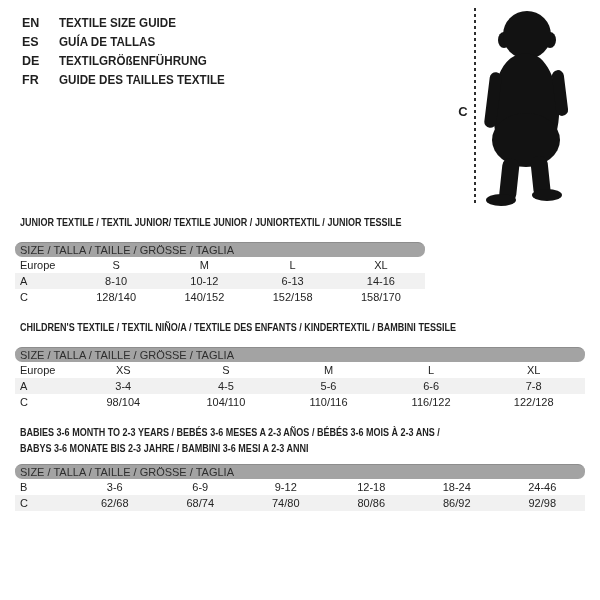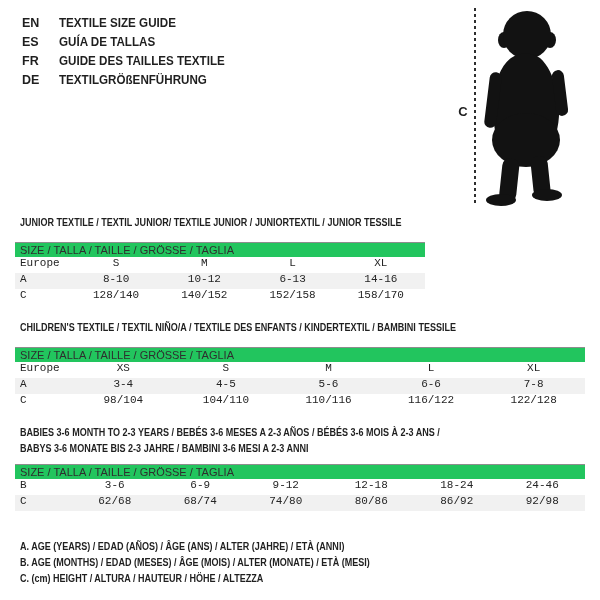--- a/index.html
+++ b/index.html
@@ -24,48 +24,48 @@
   .sec-title { position:absolute; left:20px; font-weight:bold; font-size:11px; line-height:13px;
     white-space:nowrap; transform:scaleX(0.82); transform-origin:left top; }
   .legend { position:absolute; left:20px; top:538px; }
   .legend-line { height:16px; font-weight:bold; font-size:11px; line-height:16px;
     white-space:nowrap; transform:scaleX(0.82); transform-origin:left top; }
   
   .size-table { position:absolute; left:15px; font-size:11px; color:#242424; }
   .t1 { top:242px; width:410px; }
   .t2 { top:347px; width:570px; }
   .t3 { top:464px; width:570px; }
-  .size-bar { height:15px; background:#22c55e; border-top:1px solid #8d8d8d; box-sizing:border-box;
-    display:flex; align-items:center; padding-left:5px; color:#2e2e2e; white-space:nowrap; }
-  .trow { display:flex; height:16px; align-items:flex-start;font-family:Liberation Mono, monospace; }
+  .size-bar { height:15px; background:#a3a3a3; border-top:1px solid #8d8d8d; box-sizing:border-box;
+    display:flex; align-items:center; padding-left:5px; color:#2e2e2e; white-space:nowrap;border-radius:7px; }
+  .trow { display:flex; height:16px; align-items:center; }
   .trow.shade { background:#f1f1f1; }
   .tlabel { flex:0 0 57px; padding-left:5px; box-sizing:border-box; }
   .tcell { flex:1 1 0; text-align:center; }
 </style>
 </head>
 <body>
 
 <div class="page">
 
   <div class="langs">
     <div class="lang-row">
       <span class="lang-code">EN</span>
       <span class="lang-title">TEXTILE SIZE GUIDE</span>
     </div>
     <div class="lang-row">
       <span class="lang-code">ES</span>
       <span class="lang-title">GUÍA DE TALLAS</span>
     </div>
     <div class="lang-row">
+      <span class="lang-code">DE</span>
+      <span class="lang-title">TEXTILGRÖßENFÜHRUNG</span>
+    </div>
+    <div class="lang-row">
       <span class="lang-code">FR</span>
       <span class="lang-title">GUIDE DES TAILLES TEXTILE</span>
-    </div>
-    <div class="lang-row">
-      <span class="lang-code">DE</span>
-      <span class="lang-title">TEXTILGRÖßENFÜHRUNG</span>
     </div>
   </div>
 
   <div class="measure-line"></div>
   <div class="measure-label">C</div>
   <svg class="baby-svg" viewBox="0 0 88 198" xmlns="http://www.w3.org/2000/svg">
     <g fill="#121212">
       <ellipse cx="20" cy="32" rx="6" ry="8"></ellipse>
       <ellipse cx="66" cy="32" rx="6" ry="8"></ellipse>
       <circle cx="43" cy="27" r="24"></circle>
@@ -152,19 +152,14 @@
       <span class="tlabel">C</span>
       <span class="tcell">62/68</span>
       <span class="tcell">68/74</span>
       <span class="tcell">74/80</span>
       <span class="tcell">80/86</span>
       <span class="tcell">86/92</span>
       <span class="tcell">92/98</span>
     </div>
   </div>
 
-  <div class="legend">
-    <div class="legend-line">A. AGE (YEARS) / EDAD (AÑOS) / ÂGE (ANS) / ALTER (JAHRE) / ETÀ (ANNI)</div>
-    <div class="legend-line">B. AGE (MONTHS) / EDAD (MESES) / ÂGE (MOIS) / ALTER (MONATE) / ETÀ (MESI)</div>
-    <div class="legend-line">C. (cm) HEIGHT / ALTURA / HAUTEUR / HÖHE / ALTEZZA</div>
-  </div>
 
 </div>
 
 </body></html>

